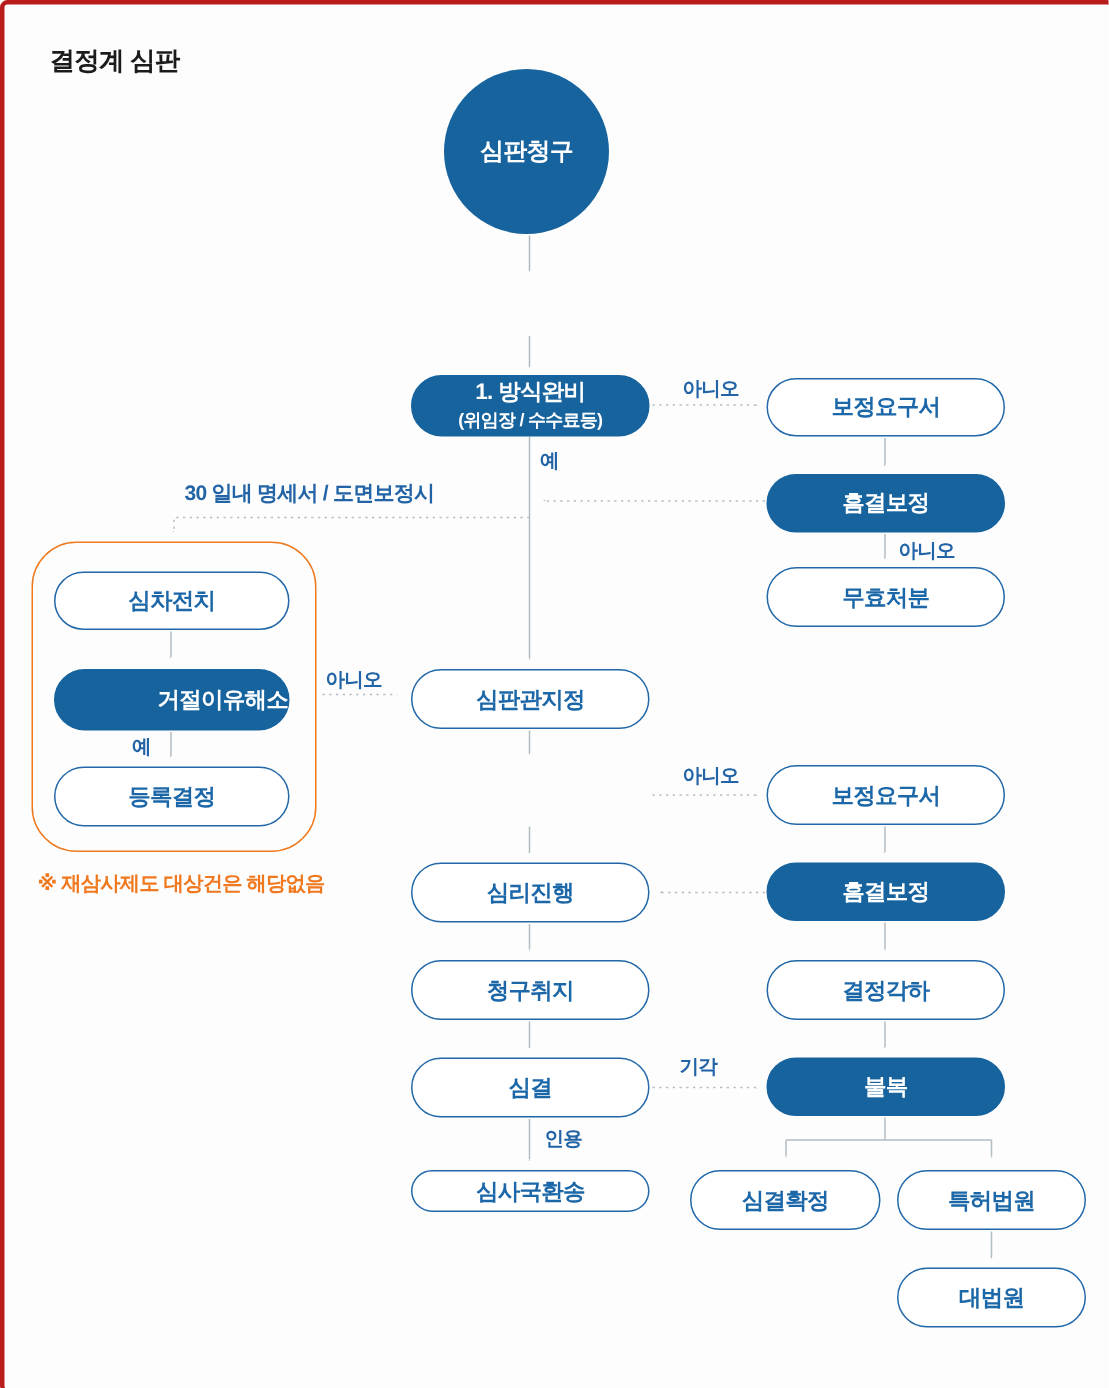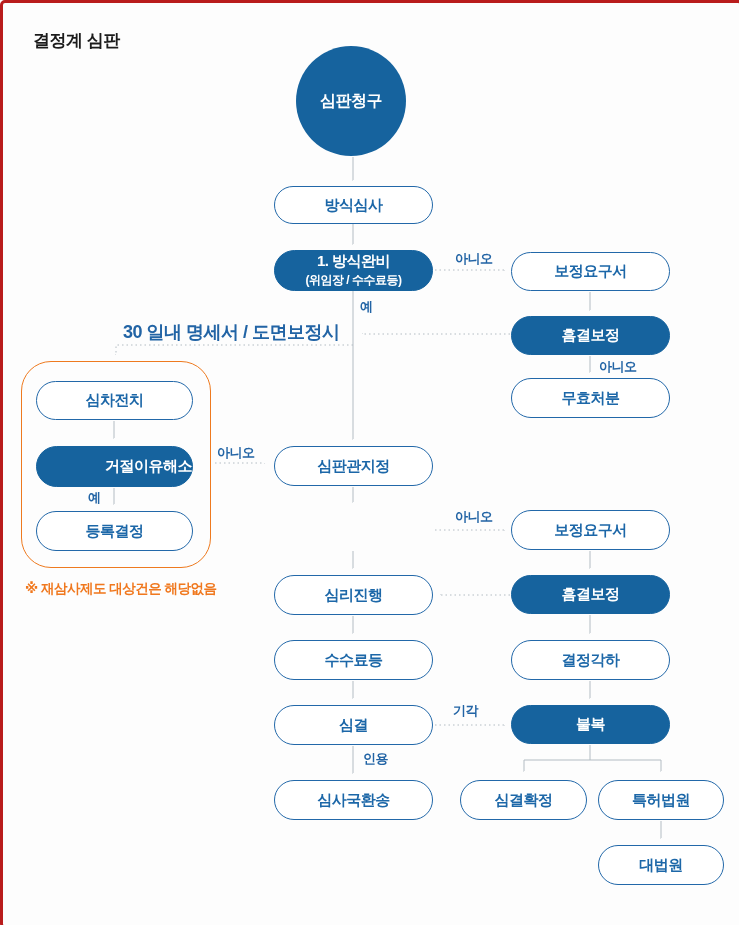--- a/index.html
+++ b/index.html
@@ -86,23 +86,20 @@
         <line x1="507" y1="592" x2="438" y2="592" marker-end="url(#v)"></line>
         <line x1="432" y1="722" x2="501" y2="722" marker-end="url(#v)"></line>
       </g>
     </g>
   </svg>
 
   <div class="node circle" style="left:293px;top:43px;">
     <span>심판청구</span>
   </div>
 
-  <div class="node pill" style="left:271px;top:183px;width:159px;height:38px;">
-    <span>방식심사</span>
-  </div>
 
   <div class="node pill filled" style="left:271px;top:247px;width:159px;height:41px;">
     <span>1. 방식완비</span>
     <span class="sub">(위임장 / 수수료등)</span>
   </div>
 
   <div class="node pill" style="left:508px;top:249px;width:159px;height:39px;">
     <span>보정요구서</span>
   </div>
 
@@ -141,55 +138,55 @@
 
   <div class="node pill" style="left:271px;top:572px;width:159px;height:40px;">
     <span>심리진행</span>
   </div>
 
   <div class="node pill filled" style="left:508px;top:572px;width:159px;height:39px;">
     <span>흠결보정</span>
   </div>
 
   <div class="node pill" style="left:271px;top:637px;width:159px;height:40px;">
-    <span>수수료등</span>
+    <span>청구취지</span>
   </div>
 
   <div class="node pill" style="left:508px;top:637px;width:159px;height:40px;">
     <span>결정각하</span>
   </div>
 
   <div class="node pill" style="left:271px;top:702px;width:159px;height:40px;">
     <span>심결</span>
   </div>
 
   <div class="node pill filled" style="left:508px;top:702px;width:159px;height:39px;">
     <span>불복</span>
   </div>
 
-  <div class="node pill" style="left:271px;top:777px;width:159px;height:40px;">
+  <div class="node pill" style="left:271px;top:777px;width:159px;height:28px;">
     <span>심사국환송</span>
   </div>
 
   <div class="node pill" style="left:457px;top:777px;width:127px;height:40px;">
     <span>심결확정</span>
   </div>
 
   <div class="node pill" style="left:595px;top:777px;width:126px;height:40px;">
     <span>특허법원</span>
   </div>
 
   <div class="node pill" style="left:595px;top:842px;width:126px;height:40px;">
     <span>대법원</span>
   </div>
 
   <span class="edge-label" style="left:452px;top:247px;">아니오</span>
   <span class="edge-label" style="left:357px;top:295px;">예</span>
   <span class="edge-label" style="left:477px;top:313px;"></span>
-  <span class="edge-label" style="left:120px;top:317px;font-size:18px;">30 일내 명세서 / 도면보정시</span>
+  <span class="edge-label" style="left:120px;top:317px;font-size:14px;">30 일내 명세서 / 도면보정시</span>
   <span class="edge-label" style="left:596px;top:355px;">아니오</span>
   <span class="edge-label" style="left:214px;top:441px;">아니오</span>
   <span class="edge-label" style="left:85px;top:486px;">예</span>
   <span class="edge-label" style="left:452px;top:505px;">아니오</span>
   <span class="edge-label" style="left:450px;top:699px;">기각</span>
   <span class="edge-label" style="left:360px;top:747px;">인용</span>
 
 </div>
 
 </body></html>

